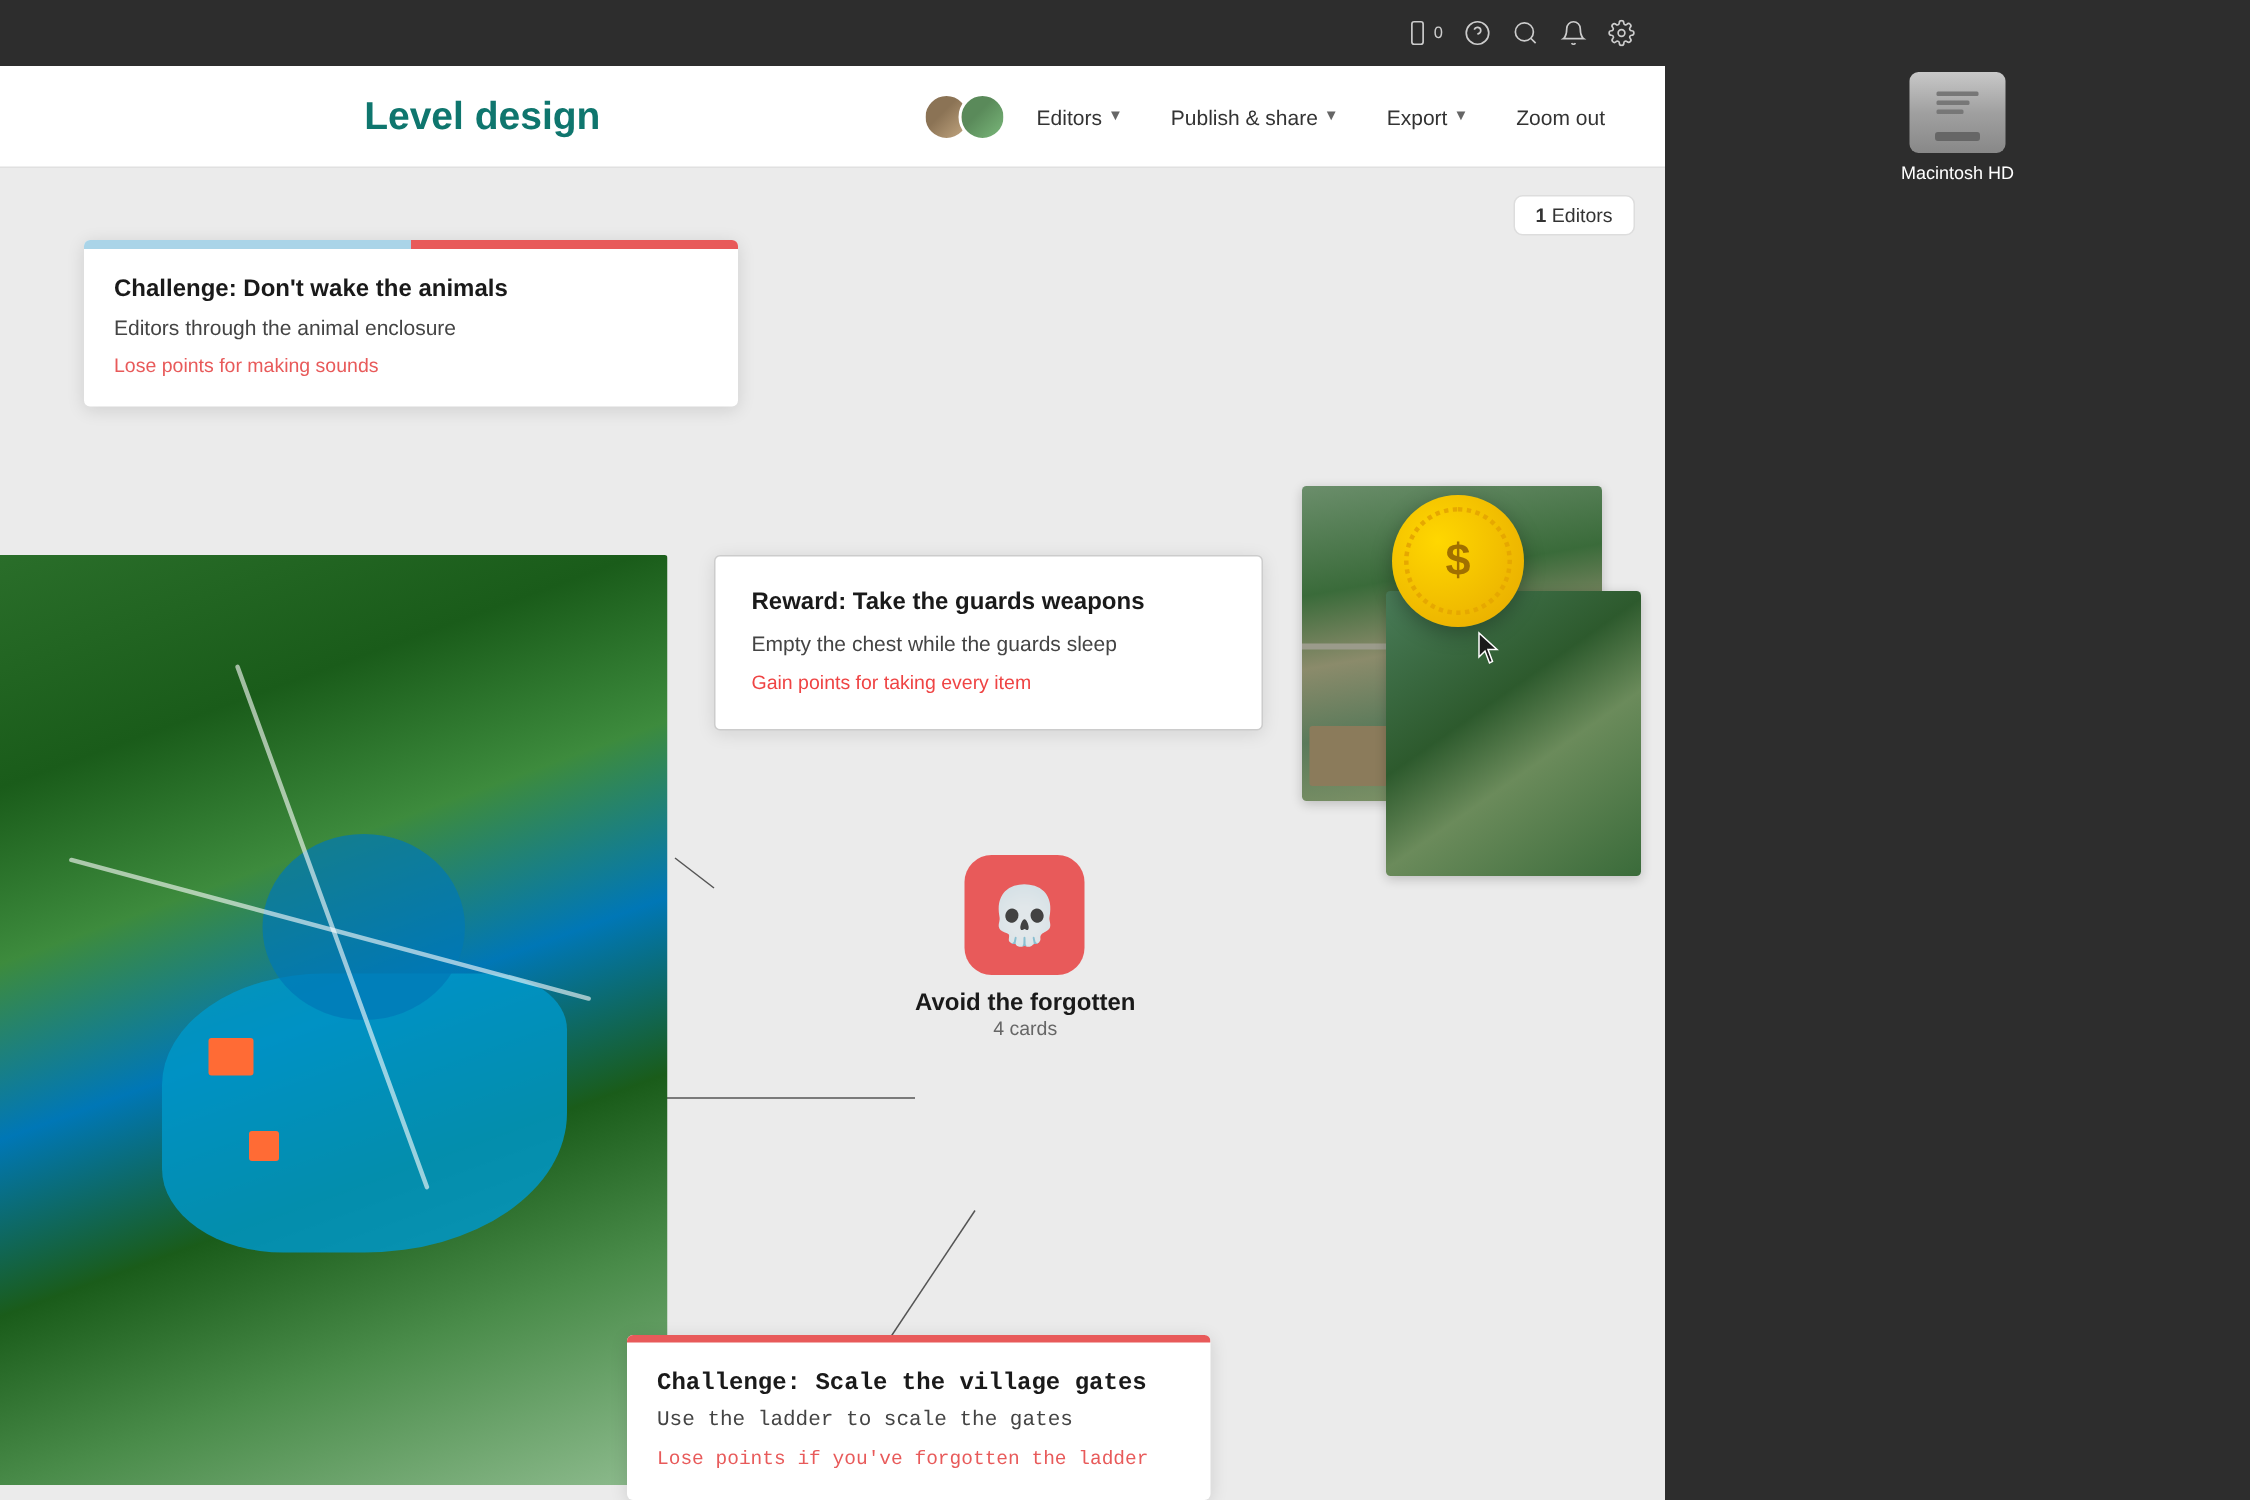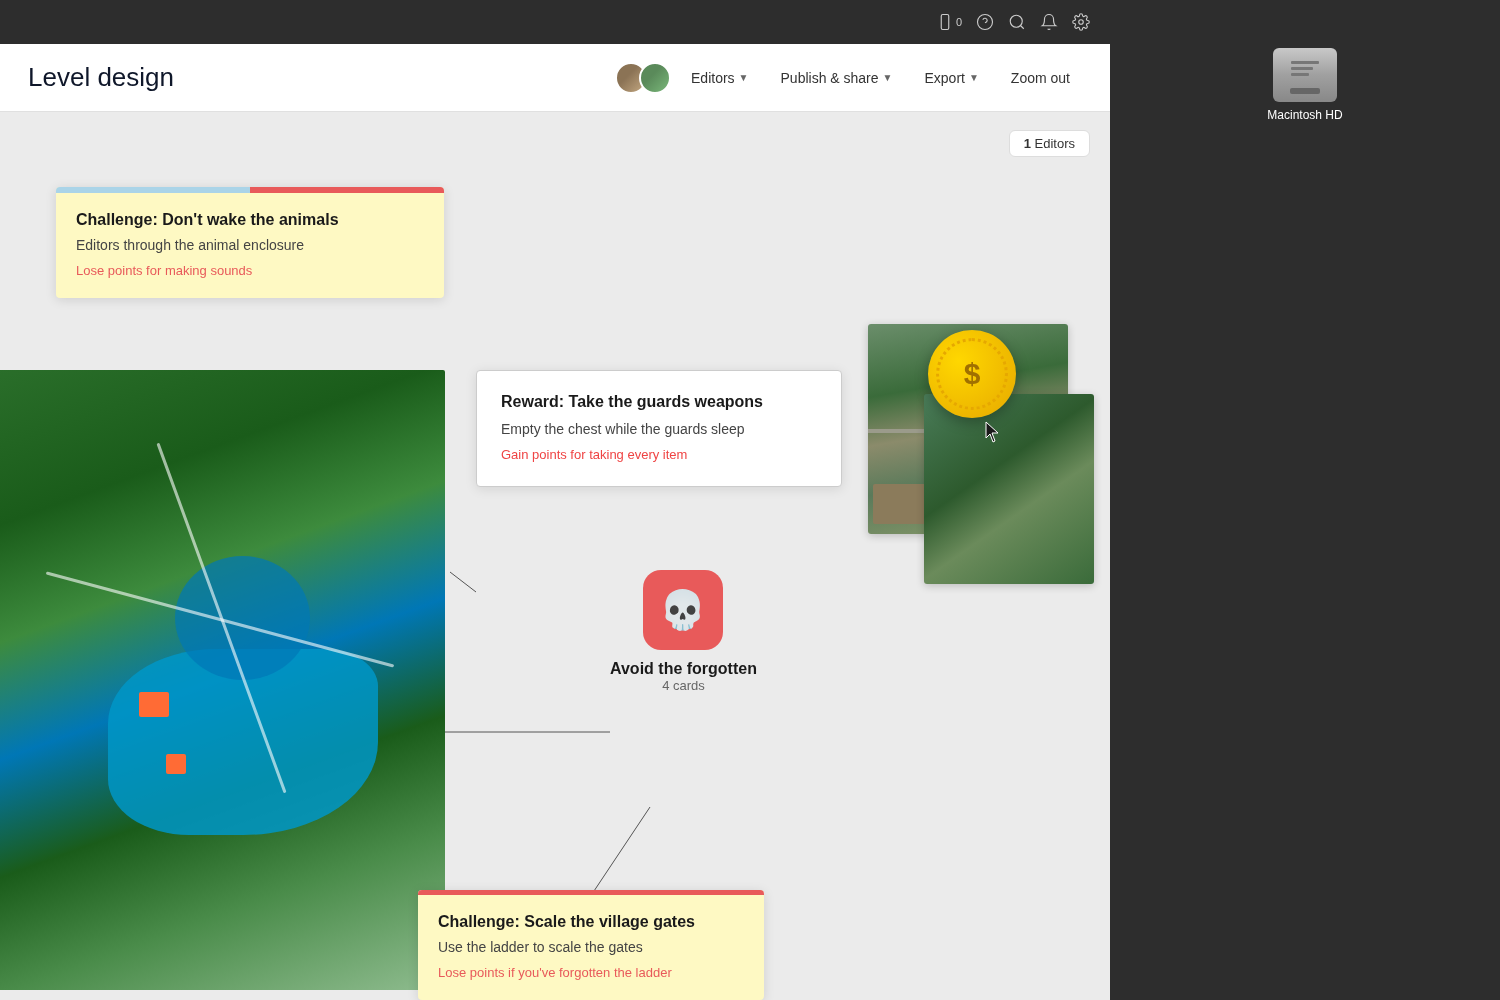--- a/index.html
+++ b/index.html
@@ -50,23 +50,24 @@
     #header {
       background: #fff;
       height: 68px;
       display: flex;
       align-items: center;
       padding: 0 28px;
       border-bottom: 1px solid #e0e0e0;
     }
     #page-title {
       font-size: 26px;
-      font-weight: 400;
-      color: #0f172a;
+      font-weight: 700;
+      color: #0f766e;
       flex: 1;
+      text-align: center;
     }
     #header-right {
       display: flex;
       align-items: center;
       gap: 8px;
     }
     .avatar-group {
       display: flex;
       align-items: center;
     }
@@ -128,27 +129,26 @@
     }
     #unsorted-badge span.num {
       font-weight: 700;
     }
 
     
     #card-challenge-1 {
       position: absolute;
       top: 48px;
       left: 56px;
-      width: 388px;
-      background: #fef9c3;
+      width: 436px;
+      background: #ffffff;
       border-radius: 4px;
       box-shadow: 0 2px 12px rgba(0,0,0,0.12);
       overflow: hidden;
       z-index: 5;
-      margin-top: 27px;
     }
     .card-tab-bar {
       display: flex;
       height: 6px;
     }
     .card-tab-blue { flex: 1; background: #aad4e8; }
     .card-tab-red { flex: 1; background: #e85a5a; }
     .card-body {
       padding: 18px 20px 20px;
     }
@@ -373,26 +373,27 @@
       color: #666;
       text-align: center;
       margin-top: 0;
     }
 
     
     #card-challenge-2 {
       position: absolute;
       bottom: 0;
       left: 418px;
-      width: 346px;
-      background: #fef9c3;
+      width: 389px;
+      background: #ffffff;
       border-radius: 4px;
       box-shadow: 0 2px 12px rgba(0,0,0,0.12);
       overflow: hidden;
       z-index: 5;
+      font-family: Liberation Mono, monospace;
     }
 
     
     #connectors {
       position: absolute;
       top: 0; left: 0;
       width: 100%;
       height: 100%;
       z-index: 2;
       pointer-events: none;

